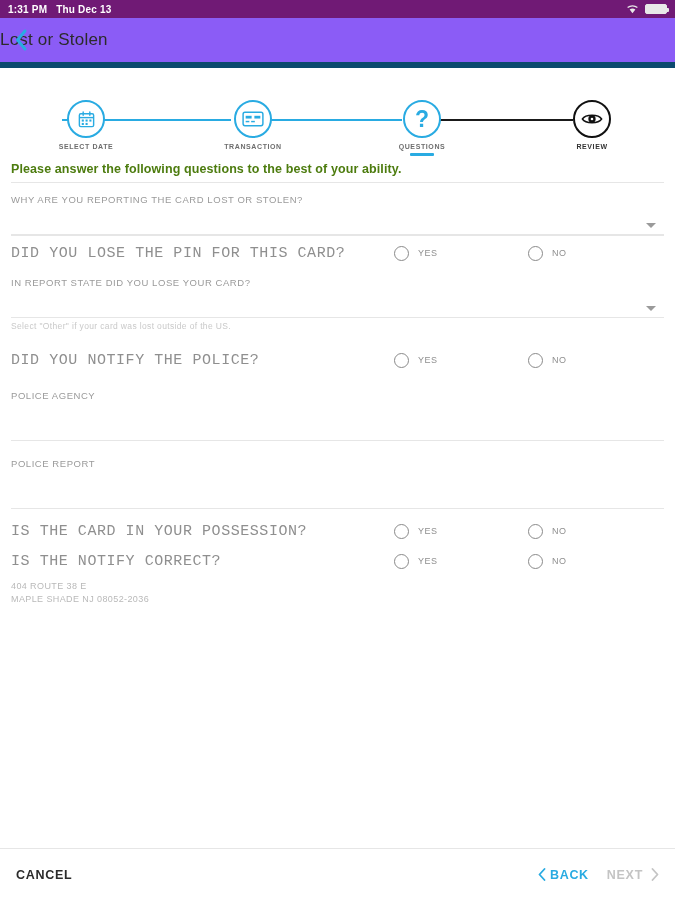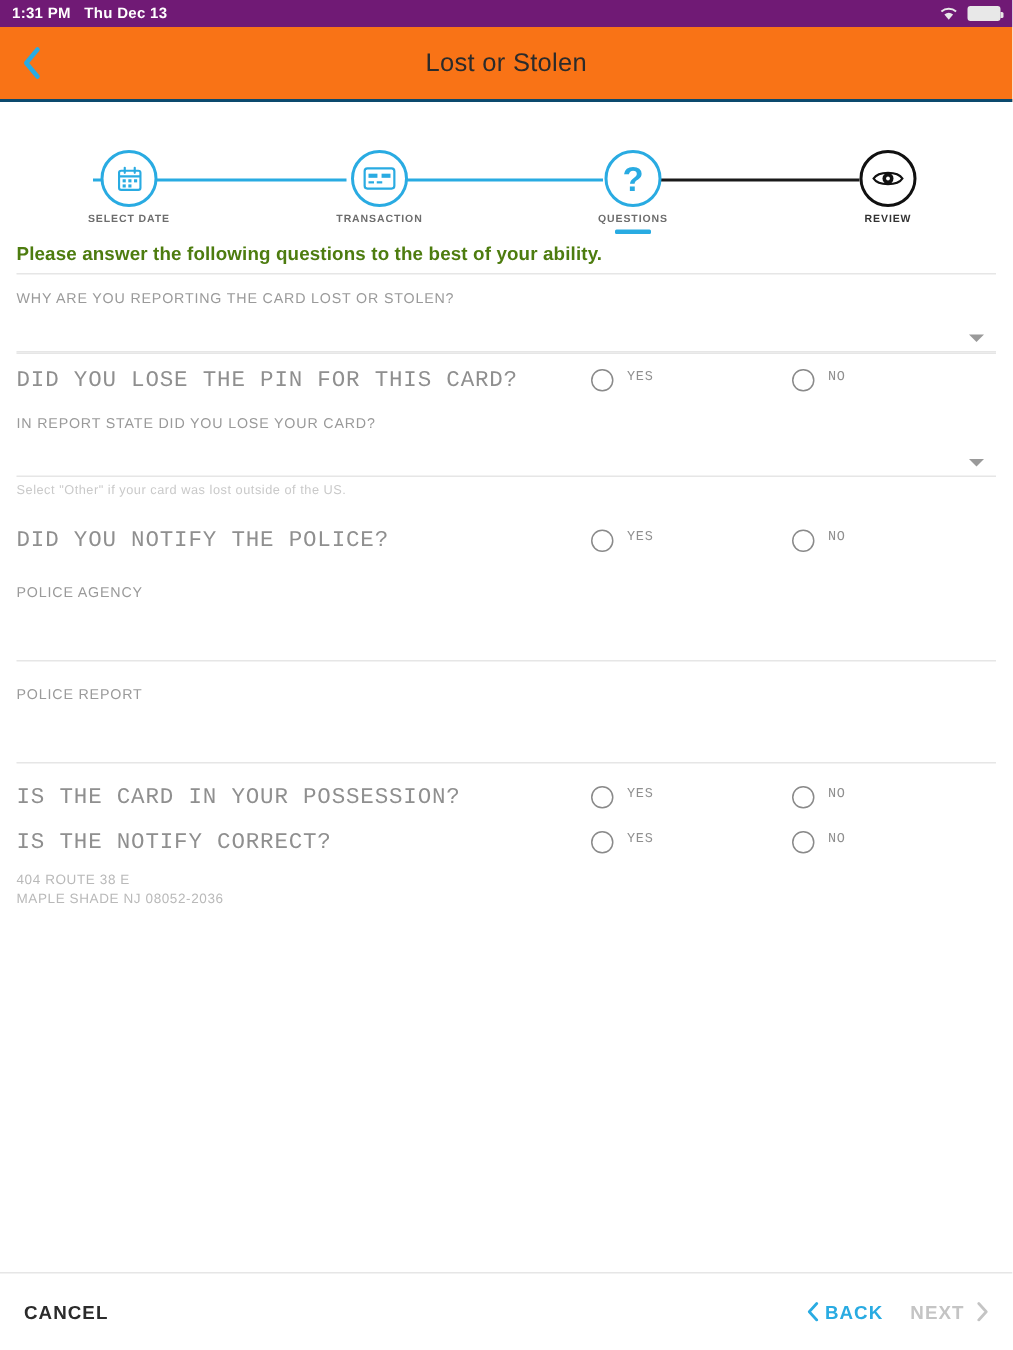--- a/index.html
+++ b/index.html
@@ -25,23 +25,23 @@
     width:22px; height:10px; border:1px solid #e8e8e8; border-radius:2px;
     background:#e8e8e8; position:relative;
   }
   .batt:after{
     content:""; position:absolute; right:-3px; top:3px;
     width:2px; height:4px; background:#e8e8e8; border-radius:0 1px 1px 0;
   }
 
   
   .navbar{
-    height:50px; background:#f97316; position:relative;
-    display:flex; align-items:center; justify-content:center;
-    border-bottom:2px solid #0c4a6e;
+    height:50px; background:#8b5cf6; position:relative;
+    display:flex; align-items:center; 
+    border-bottom:6px solid #0c4a6e;
   }
   .nav-title{ color:#2b2b2b; font-size:17px; letter-spacing:.2px; }
   .nav-back{
     position:absolute; left:8px; top:50%; transform:translateY(-50%);
     width:26px; height:30px; display:flex; align-items:center; justify-content:center;
     cursor:pointer;
   }
 
   
   .stepper{ position:relative; height:70px; margin-top:18px; }
@@ -100,21 +100,21 @@
   }
 
   .qrow{
     display:flex; align-items:center; min-height:30px;
     padding:9px 0 4px 0;
   }
   .qrow .qlabel{
     font-size:15px; color:#8f8f8f; letter-spacing:.55px; flex:0 0 auto;font-family:Liberation Mono, monospace;
   }
   .radio-group{ position:absolute; display:flex; align-items:center; }
-  .radio-opt{ display:flex; align-items:flex-start; cursor:pointer;font-family:Liberation Mono, monospace; }
+  .radio-opt{ display:flex; align-items:center; cursor:pointer; }
   .radio{
     width:15px; height:15px; border-radius:50%;
     border:1.6px solid #8a8a8a; background:#fff;
   }
   .radio-txt{
     font-size:9px; color:#8f8f8f; letter-spacing:.5px; margin-left:9px;
   }
 
   .text-field{ height:38px; }
 

